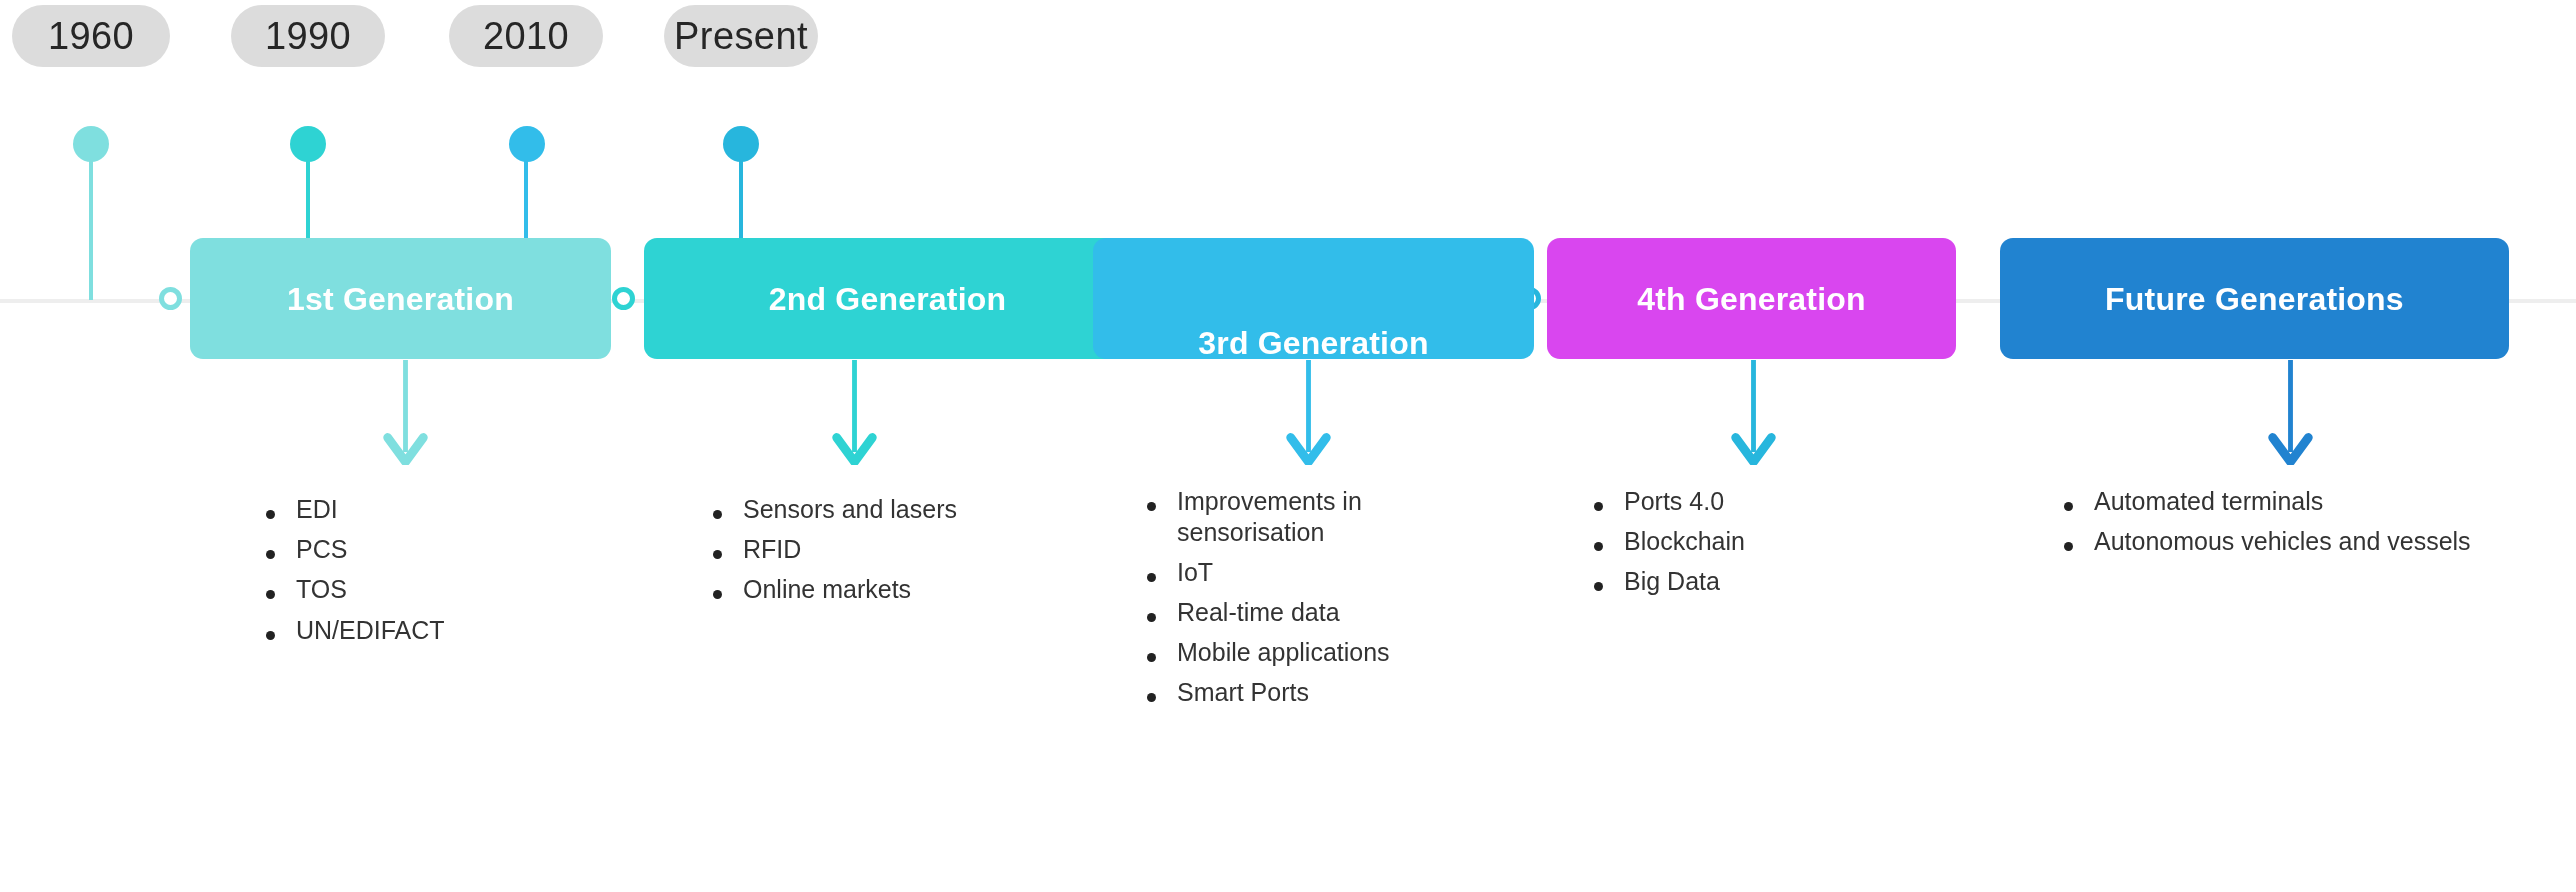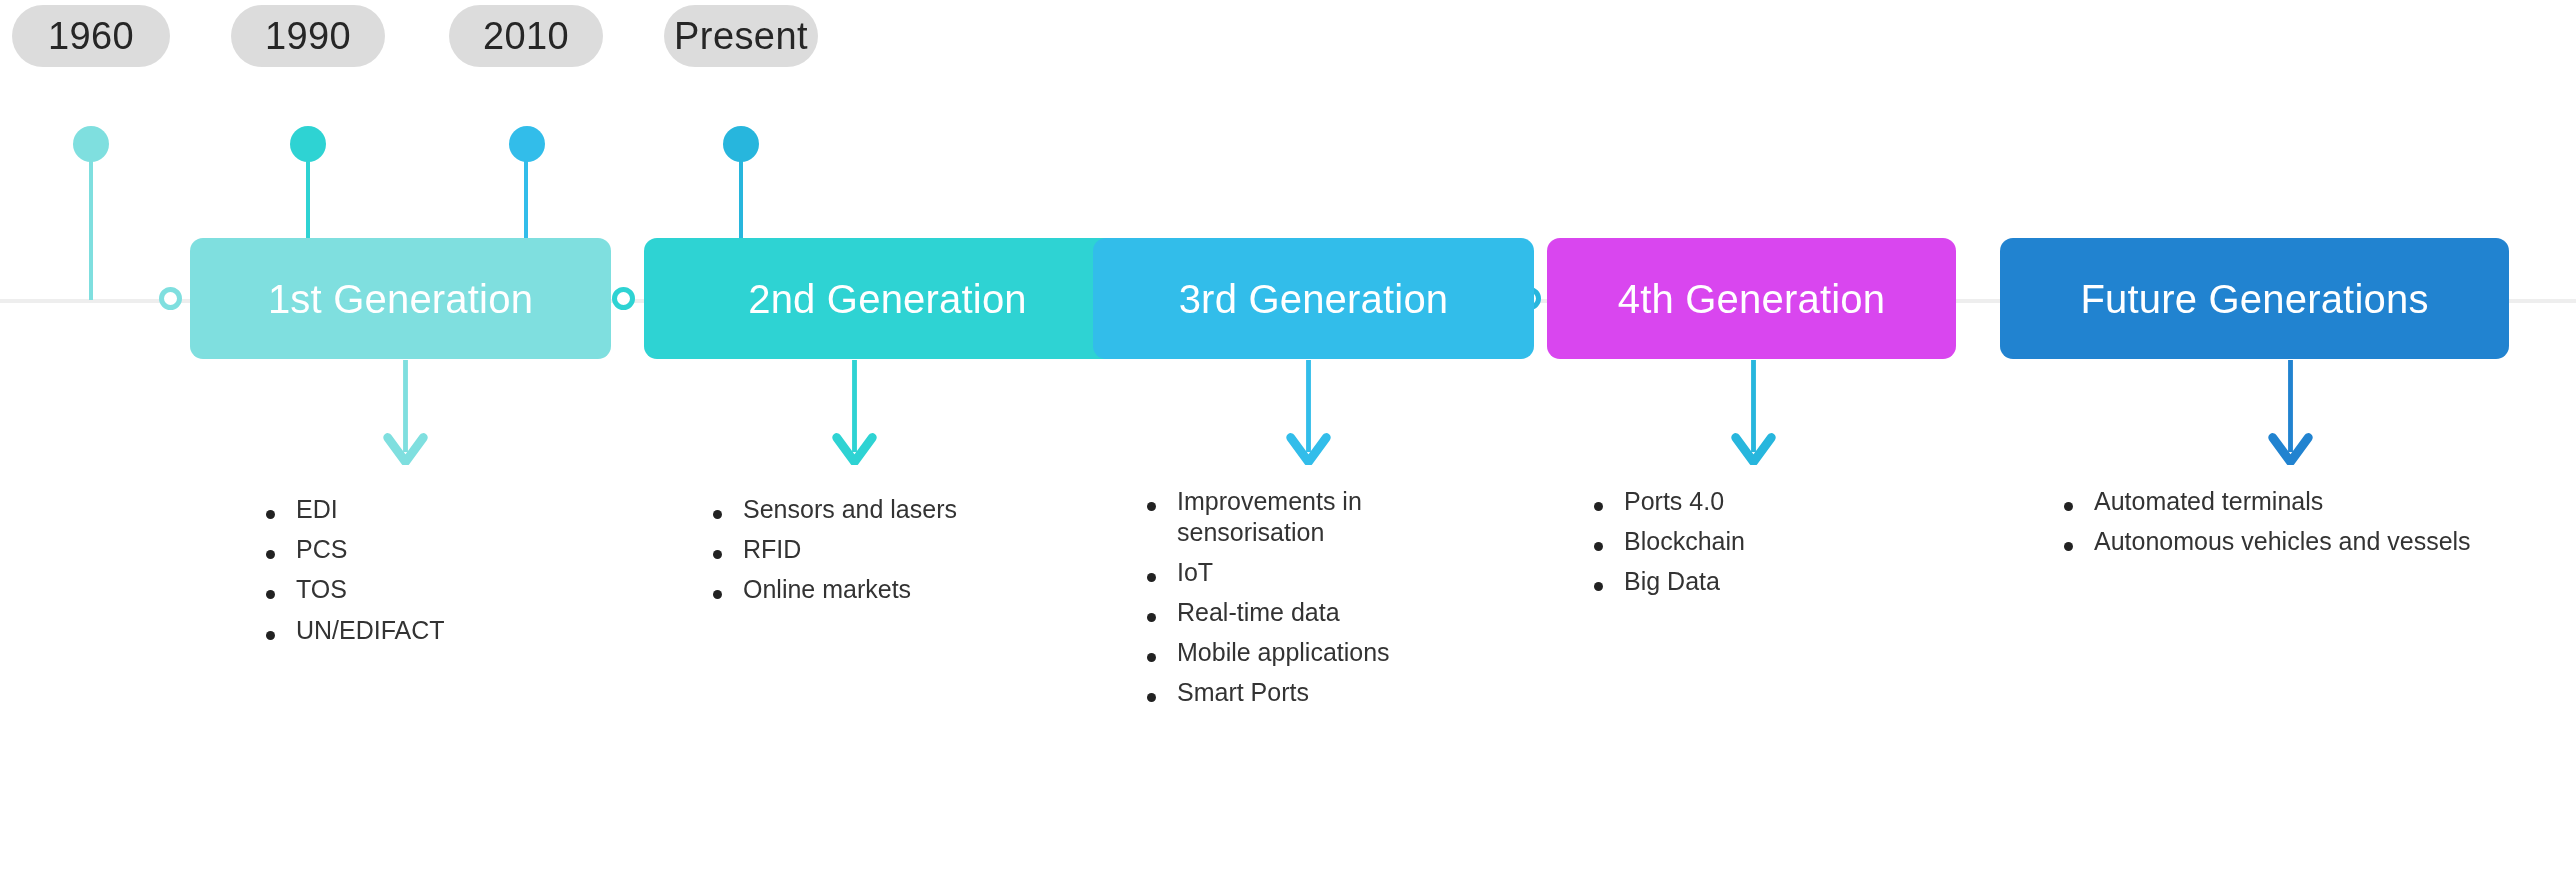--- a/index.html
+++ b/index.html
@@ -79,22 +79,22 @@
     top: 238px;
     height: 121px;
     border-radius: 13px;
     display: flex;
     align-items: center;
     justify-content: center;
     box-sizing: border-box;
   }
   .gen-bar-label {
     color: #ffffff;
-    font-size: 40px;
-    font-weight: normal;
+    font-size: 32px;
+    font-weight: bold;
     letter-spacing: 0.2px;
     white-space: nowrap;
     line-height: 1;
   }
 
   
   .down-arrow {
     position: absolute;
     top: 360px;
   }
@@ -161,21 +161,21 @@
         <span class="date-pill-label" style="color: rgb(38, 38, 38);">Present</span>
       </div>
     </div>
   <div id="layer-bars">
       <div class="gen-bar" style="left: 190px; width: 421px; background: rgb(127, 223, 223);">
         <span class="gen-bar-label">1st Generation</span>
       </div>
       <div class="gen-bar" style="left: 644px; width: 487px; background: rgb(46, 211, 211);">
         <span class="gen-bar-label">2nd Generation</span>
       </div>
-      <div class="gen-bar" style="left: 1093px; width: 441px; background: rgb(50, 189, 234);">
+      <div class="gen-bar" style="left: 1093px; width: 441px; background: rgb(50, 189, 234); align-items: flex-end;">
         <span class="gen-bar-label">3rd Generation</span>
       </div>
       <div class="gen-bar" style="left: 1547px; width: 409px; background: #d946ef;">
         <span class="gen-bar-label">4th Generation</span>
       </div>
       <div class="gen-bar" style="left: 2000px; width: 509px; background: rgb(33, 131, 208);">
         <span class="gen-bar-label">Future Generations</span>
       </div>
     </div>
   <div id="layer-arrows">

